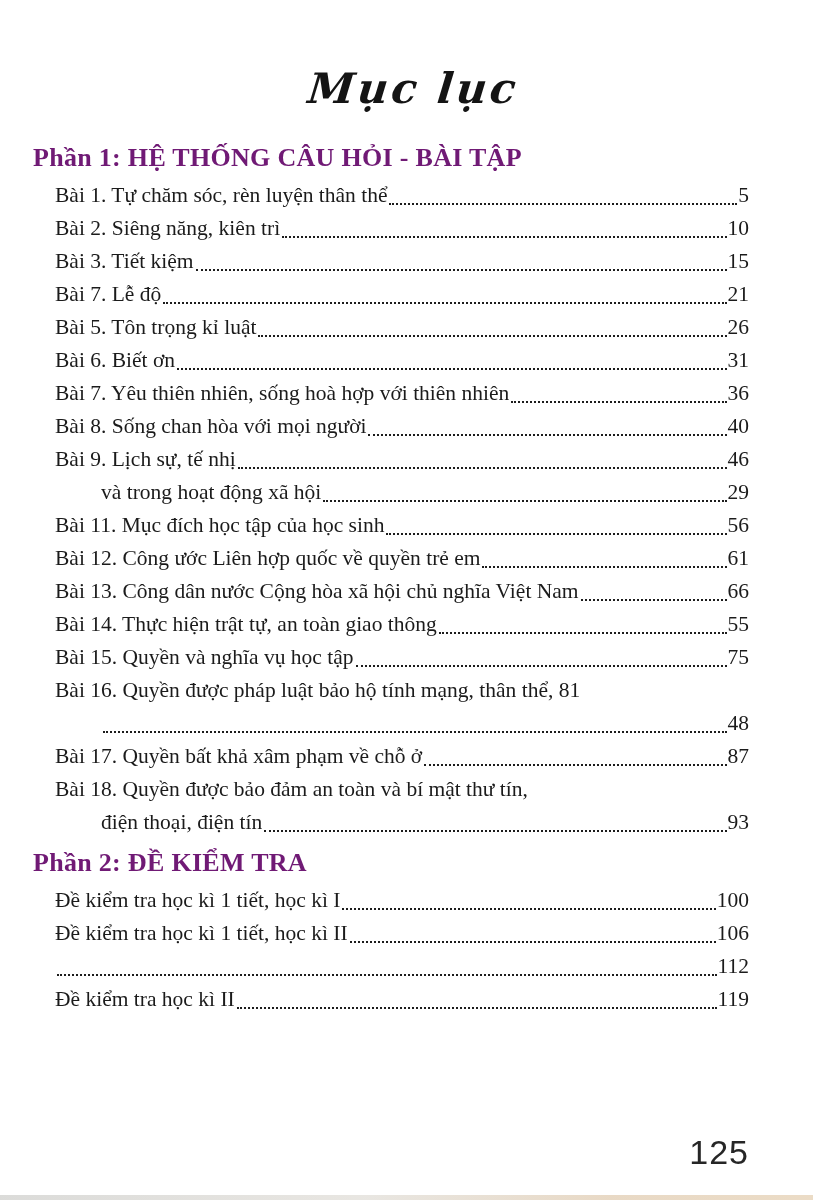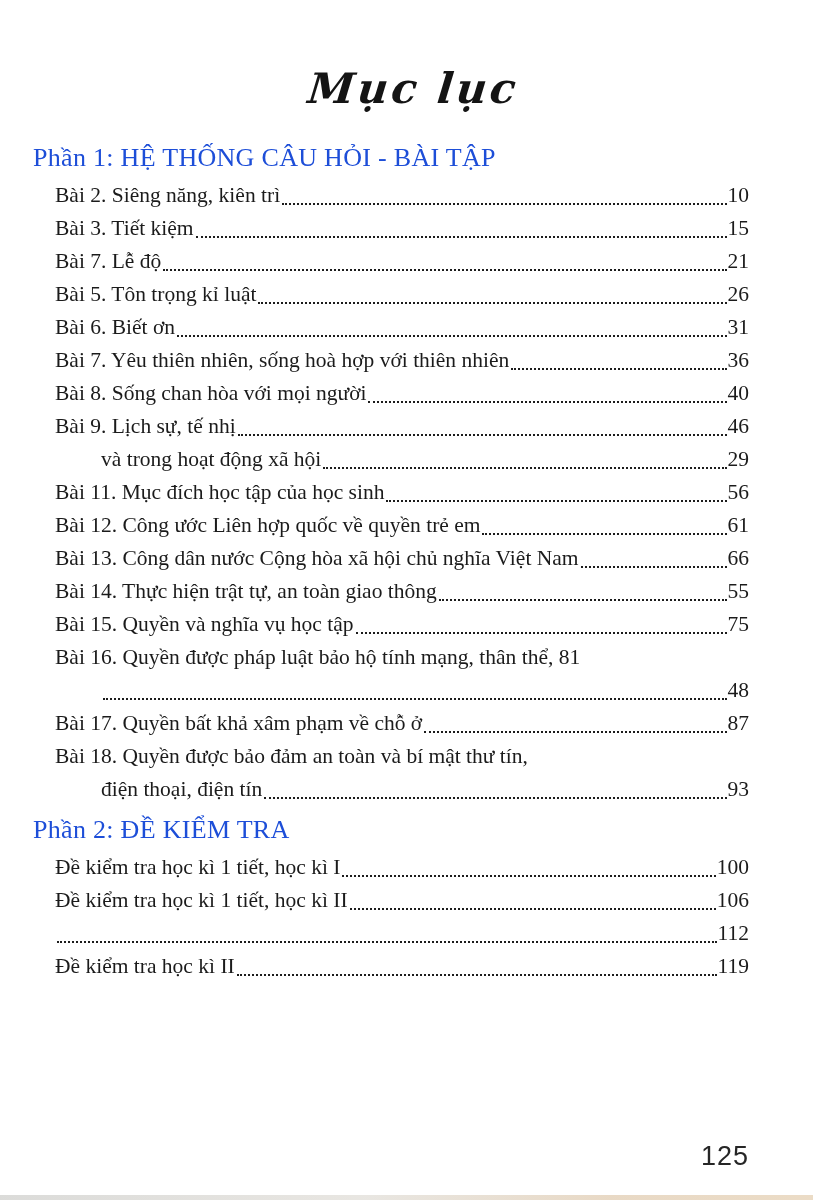--- a/index.html
+++ b/index.html
@@ -22,25 +22,25 @@
     line-height: 58px;
     letter-spacing: 3px;
     transform: skewX(-6deg);
     color: #141414;
   }
   .toc {
     margin: 22px 64px 0 33px; 
   }
   .section-heading {
     font-size: 26px;
-    font-weight: 400;
+    font-weight: 700;
     line-height: 36px;
     margin: 6px 0 3px 0;
     letter-spacing: 0.3px;
-    color: #1d4ed8;
+    color: #701a75;
   }
   .row {
     display: flex;
     align-items: flex-end;
     font-size: 21.5px;
     line-height: 33px;
     padding-left: 22px;
     white-space: nowrap;
   }
   .row.cont { padding-left: 68px; }
@@ -50,21 +50,21 @@
     min-width: 10px;
     border-bottom: 2.4px dotted #1c1c1c;
     margin: 0 1px 7px 2px;
   }
   .row .page-num { flex: 0 0 auto; }
   .footer-page {
     position: absolute;
     right: 64px;
     bottom: 28px;
     font-family: "Liberation Sans", sans-serif;
-    font-size: 27px;
+    font-size: 34px;
     color: #262626;
     letter-spacing: 1px;
   }
   .bottom-edge {
     position: absolute;
     left: 0; right: 0; bottom: 0;
     height: 5px;
     background: linear-gradient(to right,
       rgba(190,190,186,0.55) 0%,
       rgba(205,200,190,0.45) 45%,
@@ -74,20 +74,25 @@
 </style>
 </head>
 <body>
 
 <div class="page">
   <h1 class="title">Mục lục</h1>
 
   <div class="toc" id="toc">
       <h2 class="section-heading">Phần 1: HỆ THỐNG CÂU HỎI - BÀI TẬP</h2>
       <div class="row">
+        <span class="label">Bài 1. Tự chăm sóc, rèn luyện thân thể</span>
+        <span class="dots"></span>
+        <span class="page-num">5</span>
+      </div>
+      <div class="row">
         <span class="label">Bài 2. Siêng năng, kiên trì</span>
         <span class="dots"></span>
         <span class="page-num">10</span>
       </div>
       <div class="row">
         <span class="label">Bài 3. Tiết kiệm</span>
         <span class="dots"></span>
         <span class="page-num">15</span>
       </div>
       <div class="row">

